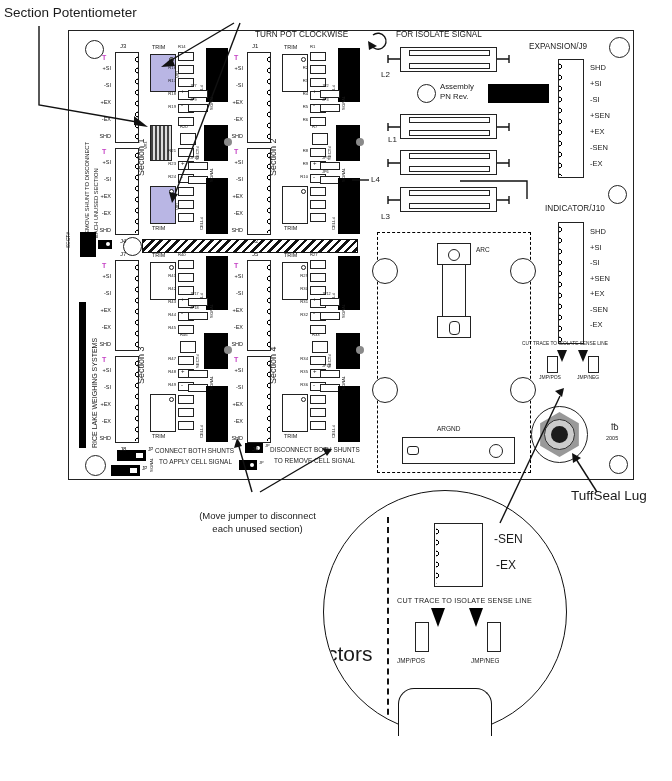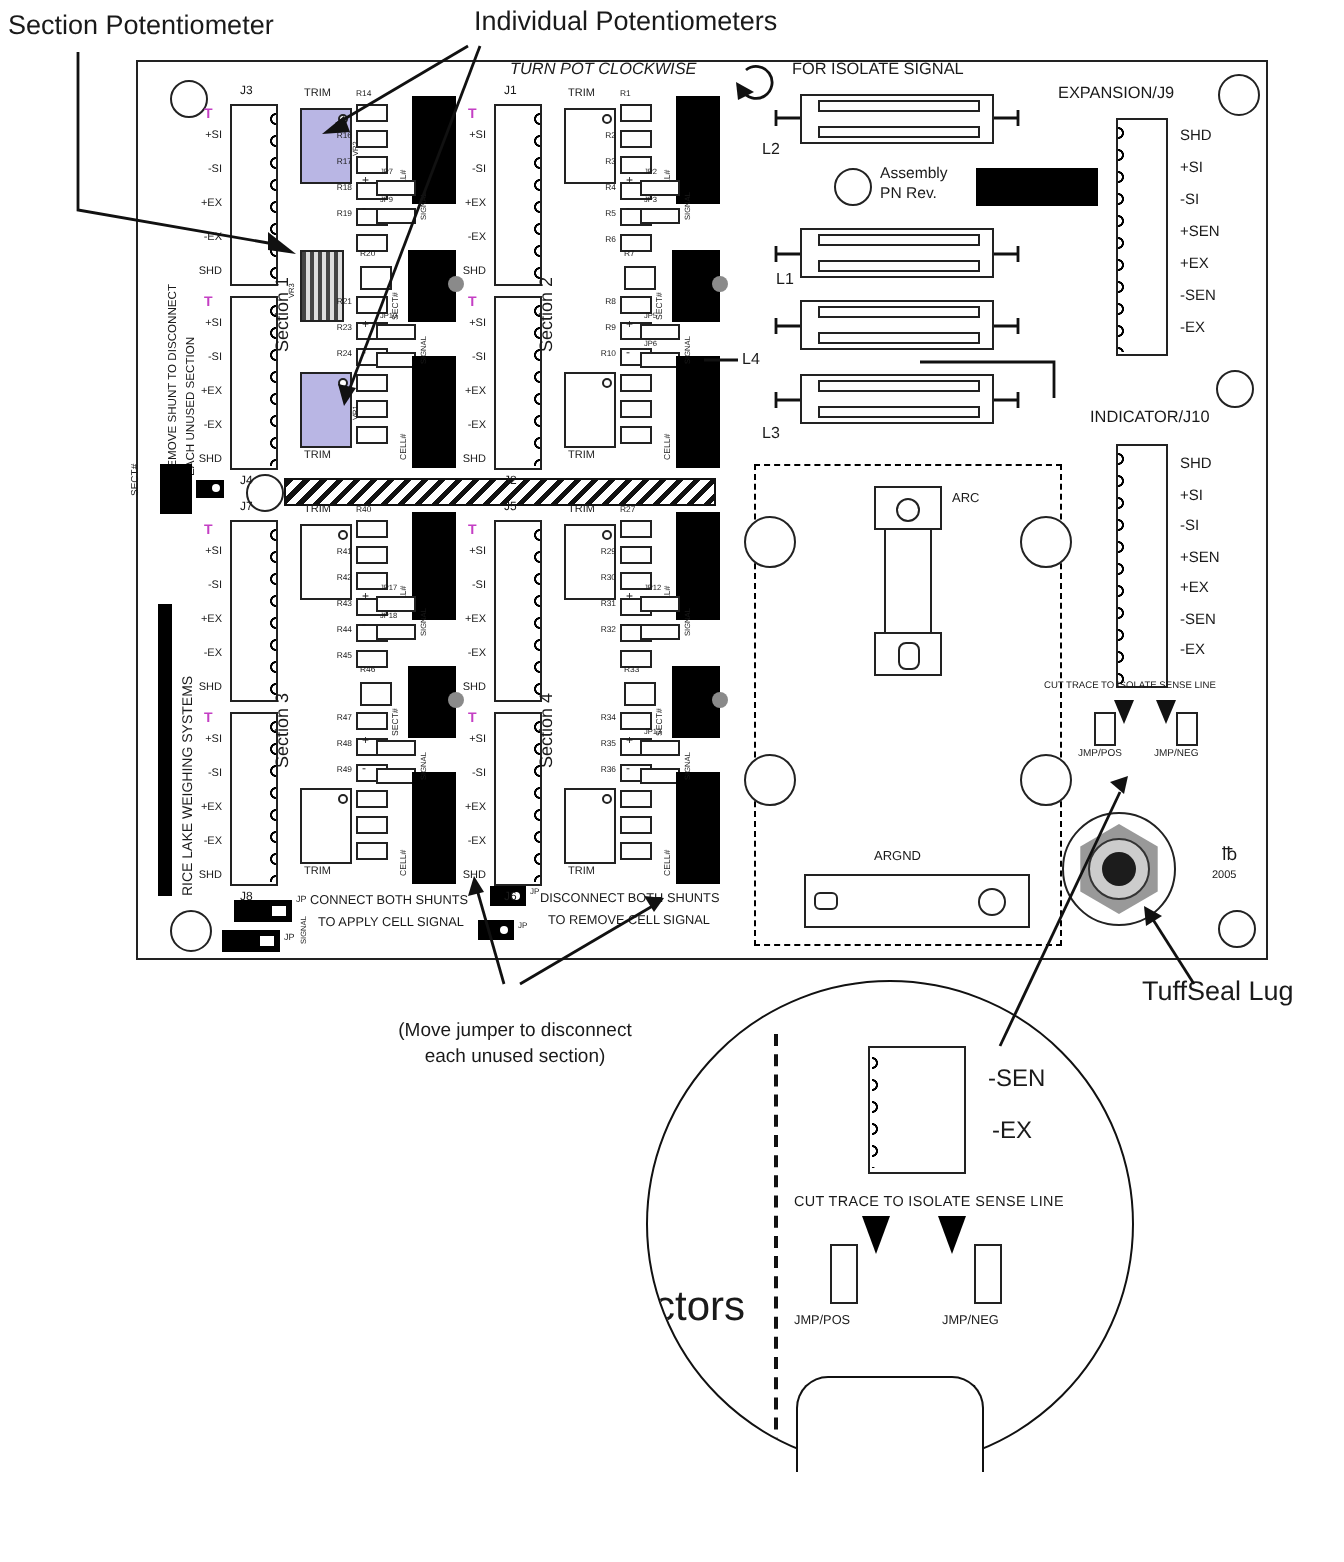--- a/index.html
+++ b/index.html
@@ -24,21 +24,20 @@
   .ind i{position:absolute;left:8px;width:79px;height:4px;border:1px solid #222;background:#fff;display:block;}
   .ind i.tp{top:2px;} .ind i.bt{bottom:2px;}
   svg{position:absolute;left:0;top:0;pointer-events:none;}
 </style>
 </head>
 <body>
 
 <div id="page">
 
   <div class="t" style="left:4px;top:6px;font-size:13.5px;">Section Potentiometer</div>
-  <div class="t" style="left:237px;top:4px;font-size:13.5px;">Individual Potentiometers</div>
 
   <div class="box" style="left:68px;top:30px;width:566px;height:450px;border-width:1.6px;"></div>
 
   <div class="box circ" style="left:85px;top:40px;width:19px;height:19px;"></div>
   <div class="box circ" style="left:609px;top:37px;width:21px;height:21px;"></div>
   <div class="box circ" style="left:85px;top:455px;width:21px;height:21px;"></div>
   <div class="box circ" style="left:609px;top:455px;width:19px;height:19px;"></div>
   <div class="box circ" style="left:608px;top:185px;width:19px;height:19px;"></div>
 
   <div class="t vt" style="left:84px;top:88px;height:150px;font-size:5.8px;">REMOVE SHUNT TO DISCONNECT</div>
@@ -47,21 +46,21 @@
   <div class="t vt" style="left:91px;top:300px;height:148px;font-size:7px;">RICE LAKE WEIGHING SYSTEMS</div>
 
   <div class="t vt" style="left:66px;top:214px;height:34px;font-size:5px;">SECT#</div>
   <div class="blk" style="left:80px;top:232px;width:16px;height:25px;"></div>
   <div class="blk" style="left:98px;top:240px;width:14px;height:9px;"></div>
   <div class="circ" style="position:absolute;left:106px;top:242px;width:4px;height:4px;background:#fff;"></div>
 
   <div class="box circ" style="left:123px;top:237px;width:19px;height:19px;"></div>
   <div class="hatch" style="left:142px;top:239px;width:216px;height:14px;"></div>
 
-  <div class="t" style="left:255px;top:31px;font-size:8.2px;font-style:italic;">TURN POT CLOCKWISE</div>
+  <div class="t" style="left:255px;top:31px;font-size:8.2px;">TURN POT CLOCKWISE</div>
   <div class="t" style="left:396px;top:31px;font-size:8.2px;">FOR ISOLATE SIGNAL</div>
 
   <div class="box circ" style="left:417px;top:84px;width:19px;height:19px;"></div>
   <div class="t" style="left:440px;top:83px;font-size:7.8px;">Assembly</div>
   <div class="t" style="left:440px;top:93px;font-size:7.8px;">PN Rev.</div>
   <div class="blk" style="left:488px;top:84px;width:61px;height:19px;"></div>
 
   <div class="ind" style="left:400px;top:47px;width:97px;height:25px;">
       <i class="tp"></i>
       <i class="bt"></i>

